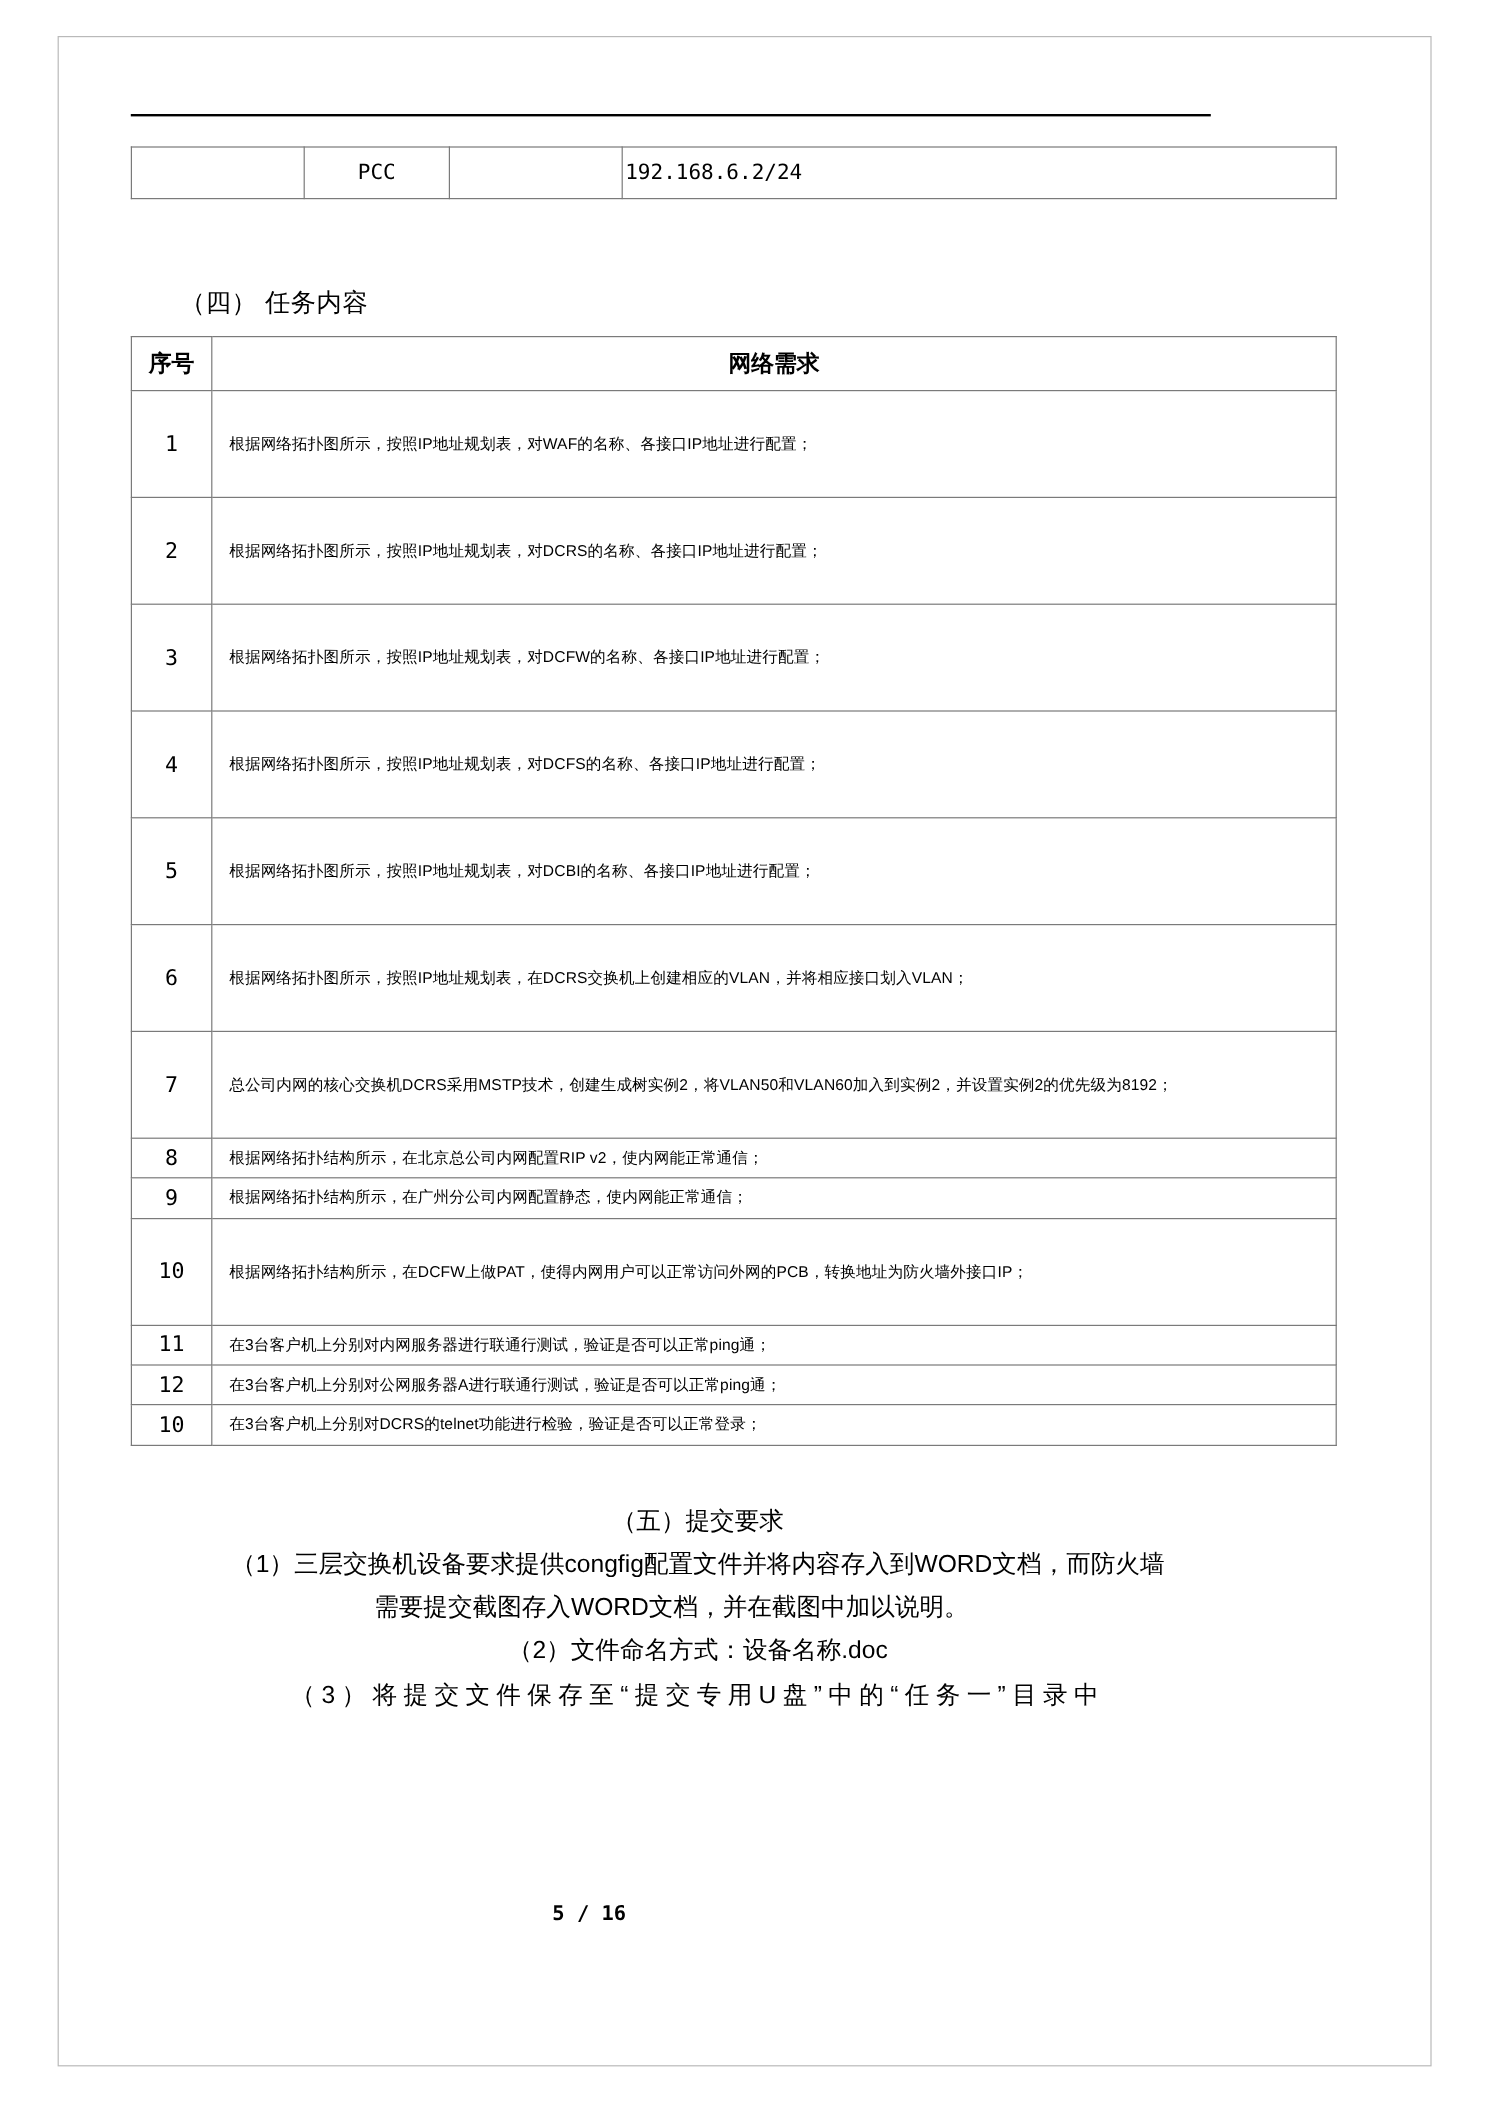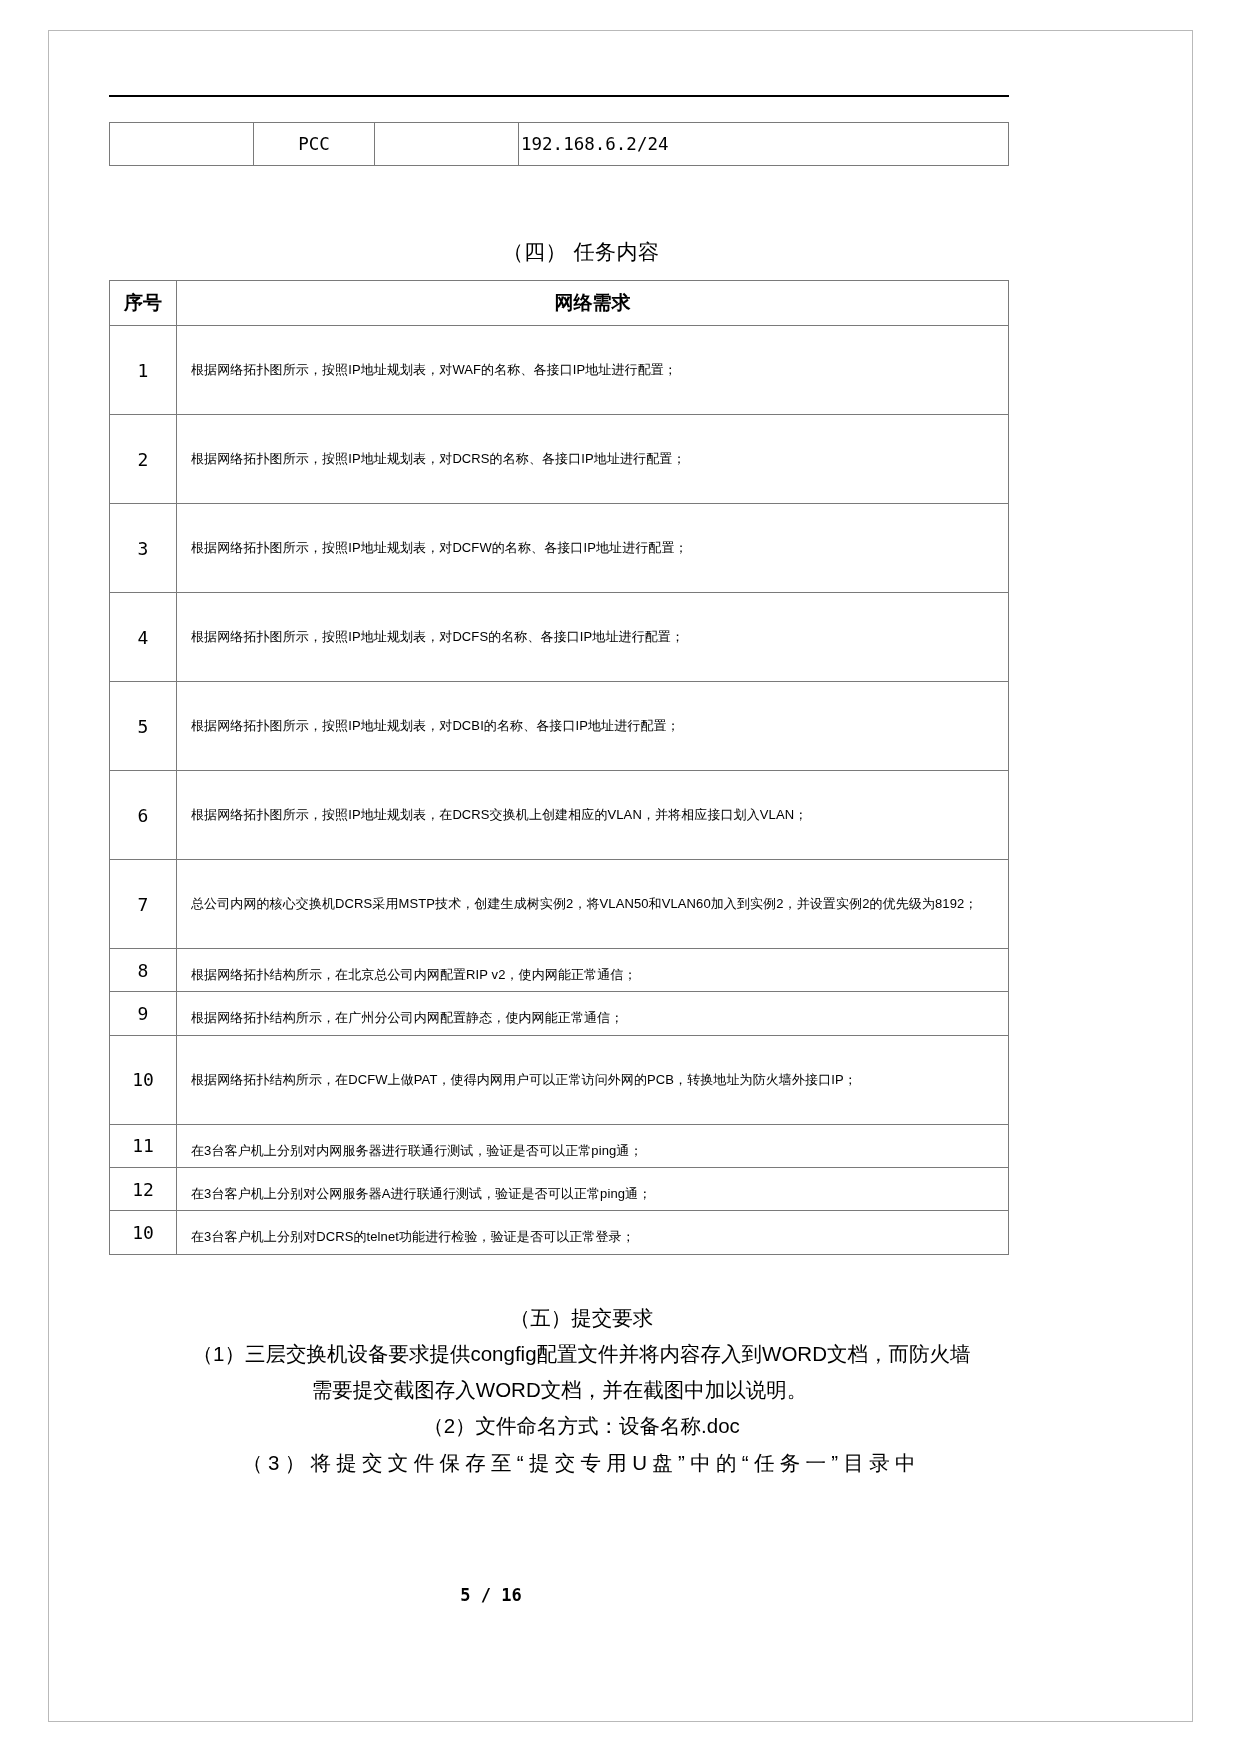--- a/index.html
+++ b/index.html
@@ -39,21 +39,21 @@
   .header-rule {
     width: 900px;
     height: 0;
     border-top: 2.5px solid #000;
     margin: 0 0 0 2px;
   }
   
   table.tbl {
     border-collapse: collapse;
     table-layout: fixed;
-    width: 900px;
+    width: 1005px;
     margin-left: 2px;
   }
   table.tbl td, table.tbl th {
     border: 1px solid #7a7a7a;
     padding: 0;
     vertical-align: middle;
   }
   .top-table {
     margin-top: 25px;
   }
@@ -65,21 +65,20 @@
   .top-table .c1 { width: 143px; }
   .top-table .c2 { width: 120px; text-align: center; }
   .top-table .c3 { width: 143px; }
   .top-table .c4 { padding-left: 2px; }
 
   
   .section-head {
     font-size: 21px;
     margin: 72px 0 14px 43px;
     letter-spacing: 0.5px;
-    text-align: center;
   }
 
   
   .req-table {
     width: 900px;
   }
   .req-table th.seq-h {
     width: 66px;
     text-align: center;
     font-weight: bold;
@@ -101,21 +100,21 @@
     vertical-align: middle;
   }
   .req-table td.txt {
     font-size: 13px;
     line-height: 1.72;
     padding: 7px 10px 7px 14px;
     vertical-align: middle;
     letter-spacing: 0.1px;
   }
   .req-table td.txt.single {
-    padding-top: 15px;
+    padding-top: 5px;
     padding-bottom: 5px;
     white-space: nowrap;
   }
   .req-table td.txt.two {
     height: 74px;
   }
 
   
   .paras {
     margin-top: 46px;

